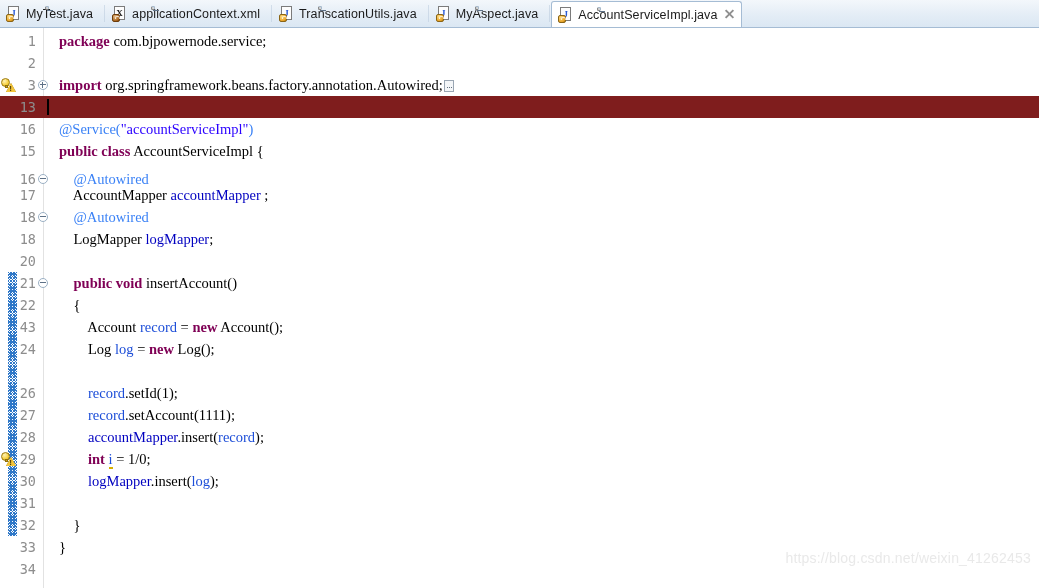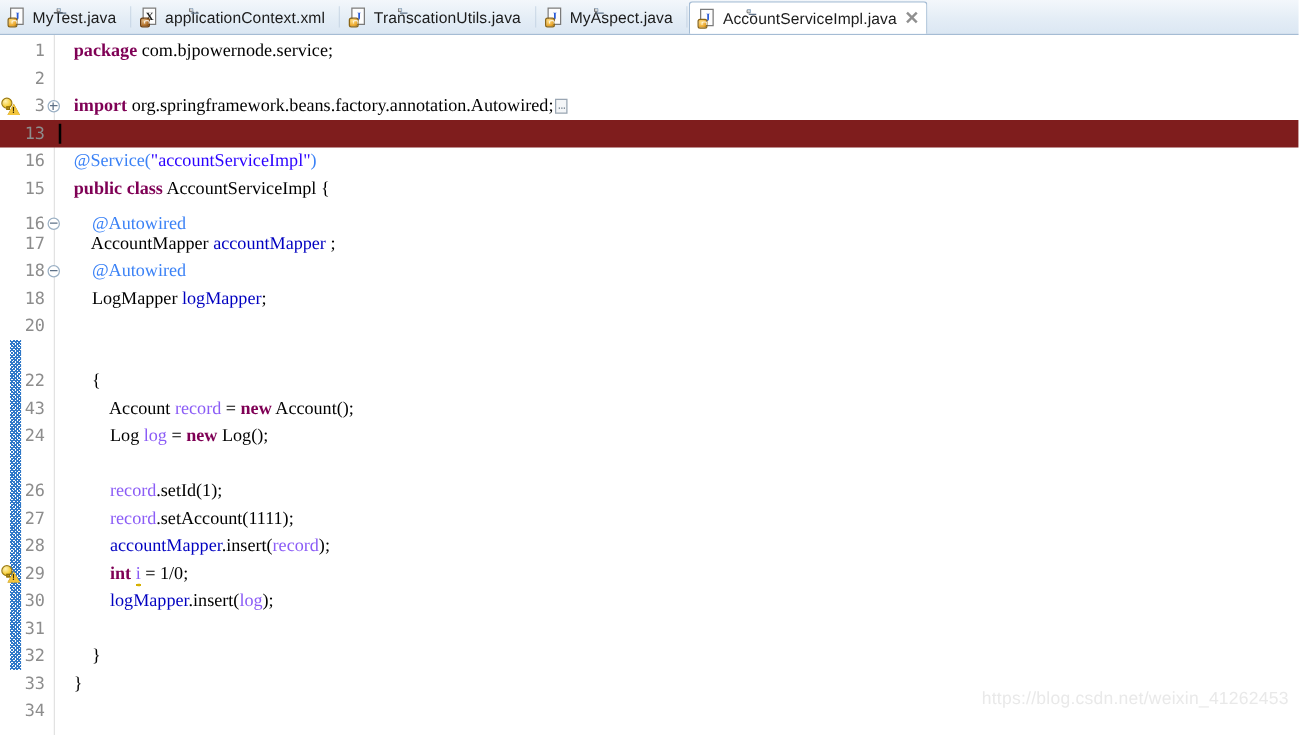--- a/index.html
+++ b/index.html
@@ -150,21 +150,21 @@
     font-family:Liberation Serif, serif;
     font-size:14.5px;line-height:22px;
     color:#000000;
     white-space:pre;
     letter-spacing:0px;
     margin-left:12px;
   }
   .kw     {color:#7f0055;font-weight:bold;}
   .str    {color:#2a00ff;}
   .fld    {color:#0000c0;}
-  .lv     {color:#8b5cf6;text-align:center;}
+  .lv     {color:#1d4ed8;text-align:center;}
   .ann    {color:#3b82f6;}
   .plain  {color:#000000;}
   .warnu  {
     border-bottom:2px dotted #d6b000;
     padding-bottom:0px;
   }
   .foldbox{
     display:inline-block;width:10px;height:12px;vertical-align:-2px;
     border:1px solid #9aa6b3;background:#f4f6f8;box-sizing:border-box;
     position:relative;margin-left:1px;
@@ -325,20 +325,25 @@
           <div class="code"><span class="ann">    @Autowired</span></div>
         </div>
         <div class="row" style="top: 200px;">
           <div class="lnum">18</div>
           <div class="code"><span class="plain">    LogMapper </span><span class="fld">logMapper</span><span class="plain">;</span></div>
         </div>
         <div class="row" style="top: 222px;">
           <div class="lnum">20</div>
           <div class="code"></div>
         </div>
+        <div class="row" style="top: 244px;">
+          <div class="lnum">21</div>
+          <div class="fold"></div>
+          <div class="code"><span class="plain">    </span><span class="kw">public void</span><span class="plain"> insertAccount()</span></div>
+        </div>
         <div class="row" style="top: 266px;">
           <div class="lnum">22</div>
           <div class="code"><span class="plain">    {</span></div>
         </div>
         <div class="row" style="top: 288px;">
           <div class="lnum">43</div>
           <div class="code"><span class="plain">        Account </span><span class="lv">record</span><span class="plain"> = </span><span class="kw">new</span><span class="plain"> Account();</span></div>
         </div>
         <div class="row" style="top: 310px;">
           <div class="lnum">24</div>

